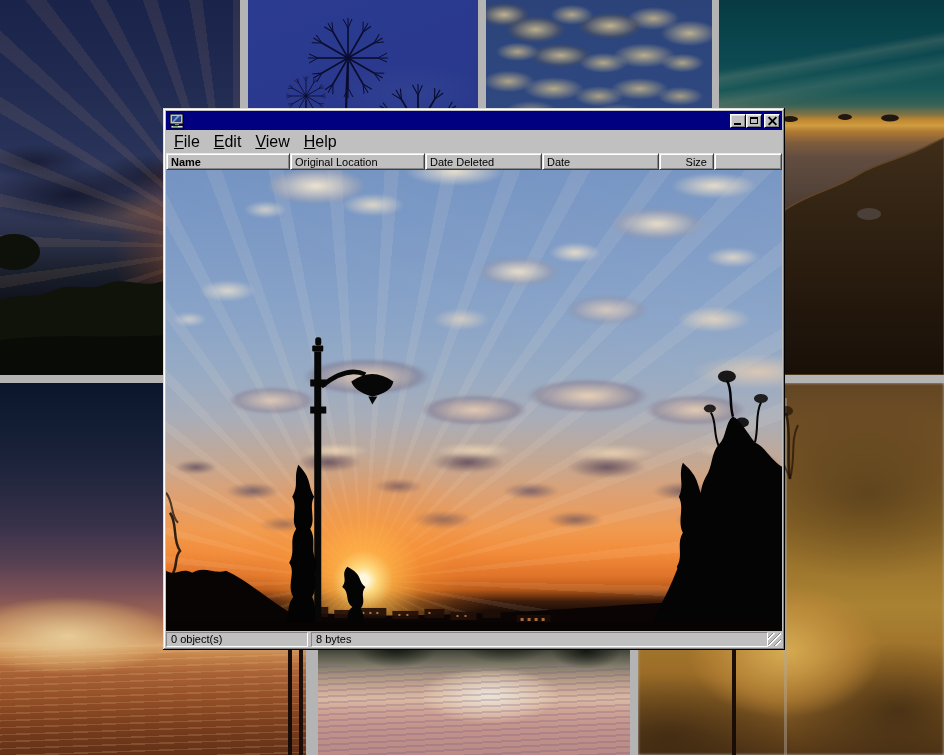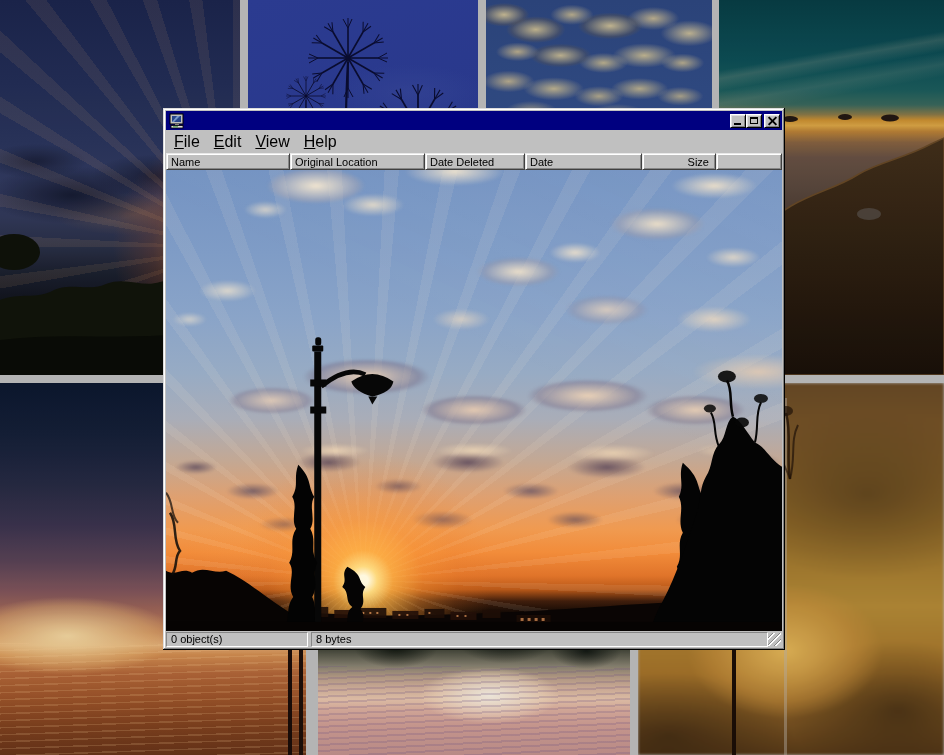--- a/index.html
+++ b/index.html
@@ -125,22 +125,22 @@
   }
   .menu-item{padding:2px 7px;}
   .menu-item .mk{text-decoration:underline;}
 
   .headers{position:absolute;left:3px;right:3px;top:45px;height:17px;display:flex;}
   .hc{box-sizing:border-box;height:17px;background:#c0c0c0;
     border:1px solid;border-color:#e8e8e8 #404040 #404040 #e8e8e8;
     box-shadow:inset 1px 1px 0 #fff, inset -1px -1px 0 #868686;
     font-size:11px;color:#000;display:flex;align-items:center;
     padding:0 4px;white-space:nowrap;overflow:hidden;}
-  .c0{width:124px;} .c1{width:135px;} .c2{width:100px;} .c3{width:117px;}
-  .c4{width:74px;justify-content:flex-end;padding-right:6px;} .c5{flex:1 1 auto;}
+  .c0{width:124px;font-weight:bold;} .c1{width:135px;} .c2{width:117px;} .c3{width:117px;}
+  .c4{width:55px;justify-content:flex-end;padding-right:6px;} .c5{flex:1 1 auto;}
 
   .content{position:absolute;left:3px;right:3px;top:62px;height:461px;background:#000;overflow:hidden;}
   .vp{position:absolute;inset:0;overflow:hidden;}
   .vp>div{position:absolute;}
   .ph-sky{inset:0;background:linear-gradient(180deg,
     #7493c2 0%,#7f9cc6 18%,#8aa4c8 32%,#97abc4 44%,#a9adb8 54%,#c3a894 63%,#dfa070 71%,
     #f09a50 78%,#f28c3a 83%,#e0742a 88%,#b85818 91%,#401e0c 93.5%,#140a05 96%,#080403 100%);}
   .ph-sun{inset:0;background:radial-gradient(circle at 32% 89%,
     rgba(255,250,225,.98) 0 5px, rgba(255,222,130,.95) 14px, rgba(255,180,70,.75) 30px,
     rgba(250,150,50,.4) 60px, rgba(240,130,40,.15) 95px, transparent 130px);}

